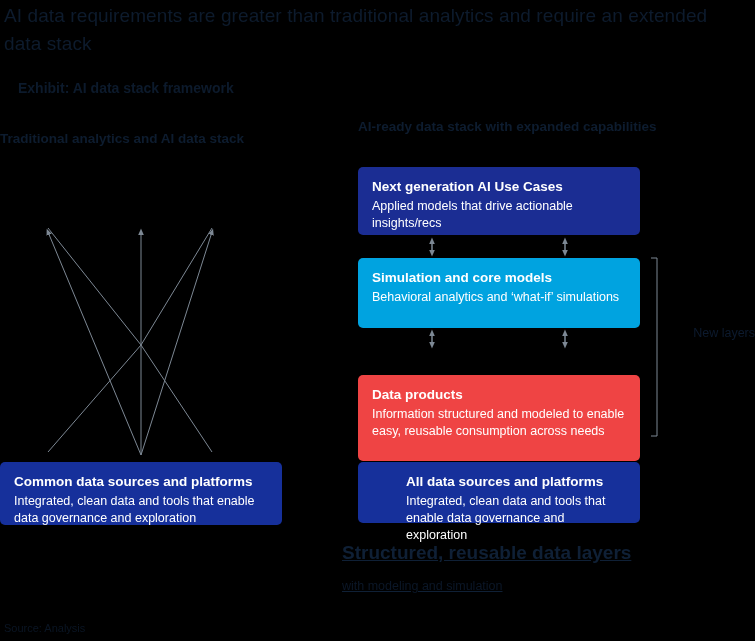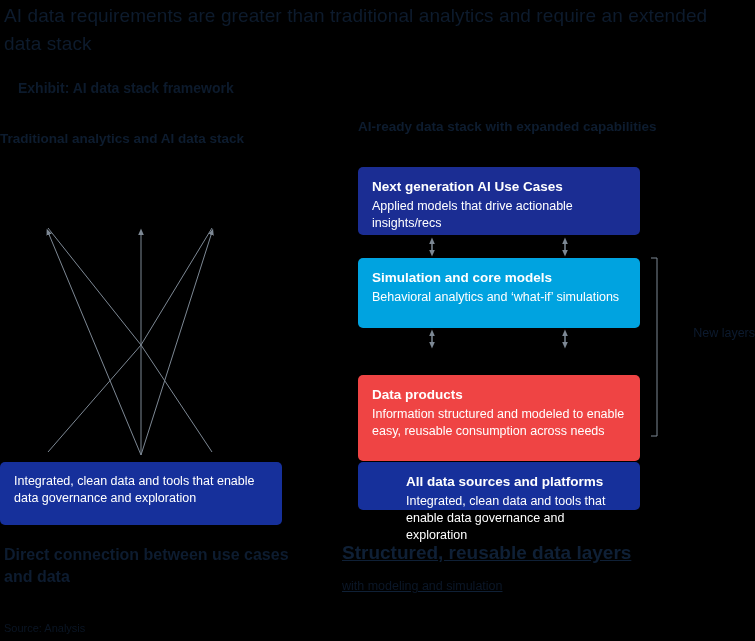--- a/index.html
+++ b/index.html
@@ -93,21 +93,21 @@
   #box-nextgen {
     left: 358px; top: 167px; width: 282px; height: 68px;
   }
   #box-sim {
     left: 358px; top: 258px; width: 282px; height: 70px;
   }
   #box-dataprod {
     left: 358px; top: 350px; width: 282px; height: 86px;
   }
   #box-alldata {
-    left: 358px; top: 462px; width: 282px; height: 48px; padding-left: 48px;
+    left: 358px; top: 462px; width: 282px; height: 61px; padding-left: 48px;
   }
 
   
   .svg-layer {
     position: absolute;
     left: 0; top: 0;
     width: 755px; height: 641px;
     pointer-events: none;
   }
 
@@ -204,20 +204,21 @@
       <line x1="432" y1="443" x2="432" y2="457" marker-end="url(#ah)"></line>
       <line x1="565" y1="457" x2="565" y2="443" marker-end="url(#ah)"></line>
       <line x1="565" y1="443" x2="565" y2="457" marker-end="url(#ah)"></line>
 
       <path d="M651,258 L657,258 L657,436 L651,436"></path>
     </g>
   </svg>
 
 
   <div class="box navy2" id="box-common" style="background: rgb(22, 48, 155);">
+    <p class="t">Common data sources and platforms</p>
     <p class="d">Integrated, clean data and tools that enable data governance and exploration</p>
   </div>
 
   <div class="box cyan" id="box-sim" style="background: rgb(0, 163, 224);">
     <p class="t">Simulation and core models</p>
     <p class="d">Behavioral analytics and ‘what-if’ simulations</p>
   </div>
 
   <div class="box navy" id="box-nextgen" style="background: rgb(27, 45, 147);">
     <p class="t">Next generation AI Use Cases</p>
@@ -230,21 +231,20 @@
   </div>
 
   <div class="box navy2" id="box-alldata" style="background: rgb(22, 48, 155);">
     <p class="t">All data sources and platforms</p>
     <p class="d">Integrated, clean data and tools that enable data governance and exploration</p>
   </div>
 
   <div class="sidenote">New layers</div>
 
   <div class="foot left">
-    <span>Direct connection between use cases and data</span>
   </div>
 
   <div class="foot right">
     <span>Structured, reusable data layers</span>
     <span class="sub">with modeling and simulation</span>
   </div>
 
   <div class="source">Source: Analysis</div>
 
 </div>

